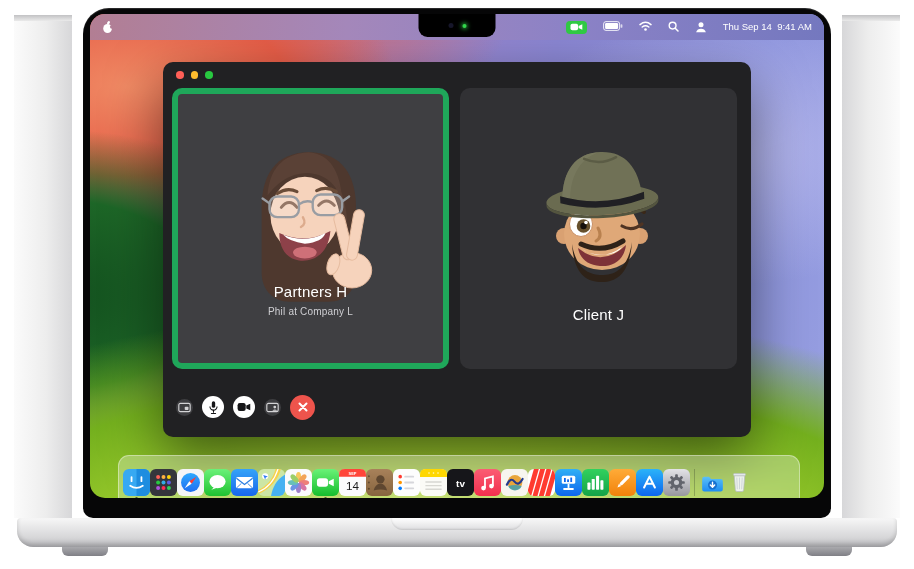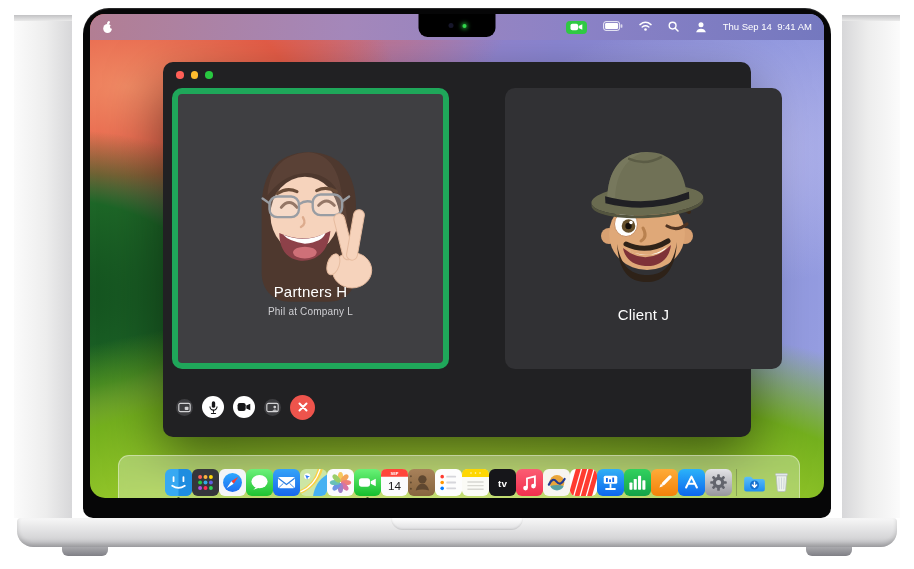--- a/index.html
+++ b/index.html
@@ -41,38 +41,38 @@
   .cam-dot{width:5px;height:5px;border-radius:50%;background:#16162a;}
   .cam-led{width:4px;height:4px;border-radius:50%;box-shadow:0 0 4px 1px rgba(50,215,75,.8);}
   
   .ft-window{position:absolute;left:73px;top:48px;width:588px;height:375px;background:#212123;border-radius:10px;
         box-shadow:0 24px 55px rgba(0,0,0,.5);z-index:3;}
   .traffic{position:absolute;top:9px;left:13px;display:flex;gap:7px;}
   .tl{width:7.5px;height:7.5px;border-radius:50%;}
   .tiles{position:absolute;left:9px;top:26px;display:flex;gap:11px;}
   .tile{width:277px;height:281px;border-radius:10px;position:relative;overflow:hidden;box-sizing:border-box;}
   .tile.active{background:#3f3f42;border:6px solid #86efac;}
-  .tile.plain{background:#313134;margin-left:45px;}
+  .tile.plain{background:#313134;}
   .avatar{position:absolute;left:50%;}
   .av1{top:48px;transform:translateX(-47%);}
   .av2{top:56px;transform:translateX(-50%);}
   .tile-label{position:absolute;left:0;right:0;bottom:46px;text-align:center;color:#fff;z-index:2;}
   .p-name{font-size:15px;letter-spacing:.2px;}
   .p-sub{font-size:10px;color:#cfcfd3;margin-top:6px;letter-spacing:.2px;}
   .controls{position:absolute;left:13px;top:331px;height:28px;display:flex;align-items:center;gap:9px;}
   .cbtn{border-radius:50%;display:flex;align-items:center;justify-content:center;flex:0 0 auto;}
   .cbtn.dark{background:#3e3e41;}
   .cbtn.white{background:#ffffff;}
   .cbtn.s17{width:17px;height:17px;}
   .cbtn.s22{width:22px;height:22px;}
   .cbtn.s25{width:25px;height:25px;}
   
   .dock{position:absolute;left:28px;top:441px;width:682px;height:54px;background:rgba(255,255,255,.30);
         border:1px solid rgba(255,255,255,.38);border-radius:11px;box-sizing:border-box;
-        display:flex;align-items:center;justify-content:flex-end;gap:0;padding:0 4px;backdrop-filter:blur(5px);z-index:4;}
+        display:flex;align-items:center;justify-content:flex-start;gap:0;padding:0 4px;backdrop-filter:blur(5px);z-index:4;}
   .dock-item{width:27px;height:27px;position:relative;flex:0 0 auto;}
   .dock-item svg{display:block;width:100%;height:100%;}
   .dock-item.running::after{content:'';position:absolute;left:50%;bottom:-4.5px;width:3px;height:3px;margin-left:-1.5px;
         border-radius:50%;background:rgba(20,25,15,.65);}
   .dock-sep{width:1px;height:27px;background:rgba(50,60,40,.30);margin:0 4px;flex:0 0 auto;}
 </style>
 </head>
 <body>
 
 <div class="mockup">

